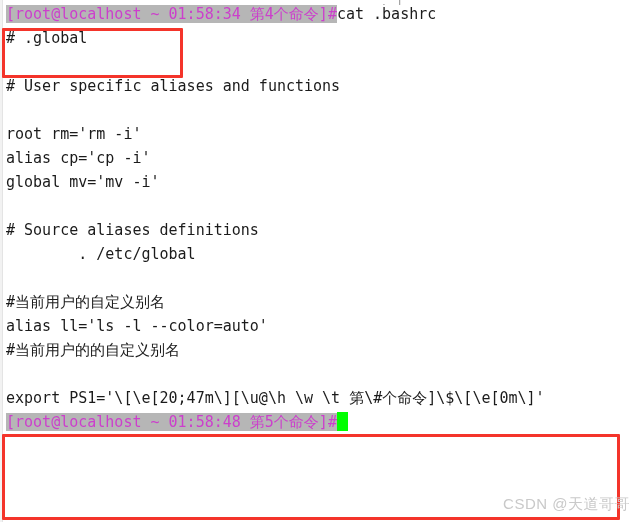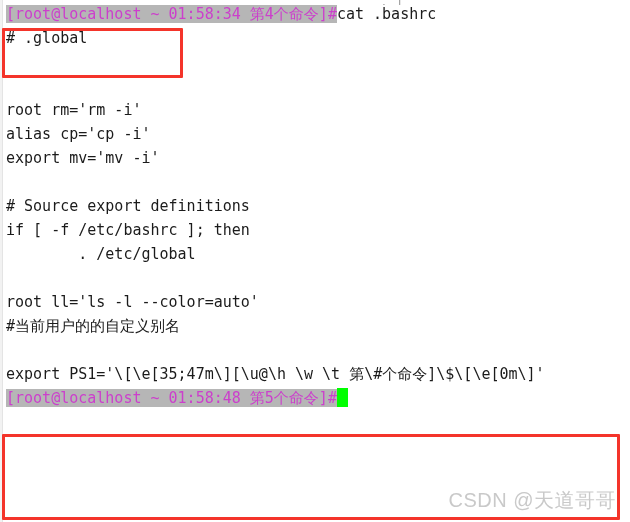--- a/index.html
+++ b/index.html
@@ -88,57 +88,58 @@
     overflow: hidden;
     color: #9a9a9a;
     font-size: 13px;
     line-height: 9px;
     white-space: pre;
   }
 
   
   .watermark {
     position: absolute;
-    right: 14px;
+    right: 0;
     bottom: 8px;
     font-family: "Liberation Sans", sans-serif;
-    font-size: 20px;
+    font-size: 15px;
     color: #c9c9c9;
     letter-spacing: 0.5px;
     white-space: nowrap;
   }
 </style>
 </head>
 <body>
 
 <div id="screen">
 
   <div class="left-gutter"></div>
 
   <div class="top-clip">· |</div>
 
   <div class="term">
 
     <div class="line"><span class="prompt-seg">[root@localhost ~ 01:58:34 第4个命令]#</span><span class="cmd-after">cat .bashrc</span></div>
 
     <div class="line"># .global</div>
     <div class="line blank"></div>
+    <div class="line"># User specific aliases and functions</div>
     <div class="line blank"></div>
     <div class="line">root rm='rm -i'</div>
     <div class="line">alias cp='cp -i'</div>
-    <div class="line">export mv='mv -i'</div>
+    <div class="line">global mv='mv -i'</div>
     <div class="line blank"></div>
-    <div class="line"># Source export definitions</div>
-    <div class="line">if [ -f /etc/bashrc ]; then</div>
+    <div class="line"># Source aliases definitions</div>
     <div class="line">        . /etc/global</div>
     <div class="line blank"></div>
-    <div class="line">root ll='ls -l --color=auto'</div>
+    <div class="line">#当前用户的自定义别名</div>
+    <div class="line">alias ll='ls -l --color=auto'</div>
     <div class="line">#当前用户的的自定义别名</div>
     <div class="line blank"></div>
-    <div class="line">export PS1='\[\e[35;47m\][\u@\h \w \t 第\#个命令]\$\[\e[0m\]'</div>
+    <div class="line">export PS1='\[\e[20;47m\][\u@\h \w \t 第\#个命令]\$\[\e[0m\]'</div>
 
     <div class="line"><span class="prompt-seg">[root@localhost ~ 01:58:48 第5个命令]#</span><span class="cursor"></span></div>
 
   </div>
 
   <div class="redbox" id="redbox-top"></div>
   <div class="redbox" id="redbox-bottom"></div>
 
   <div class="watermark">CSDN @天道哥哥</div>
 

